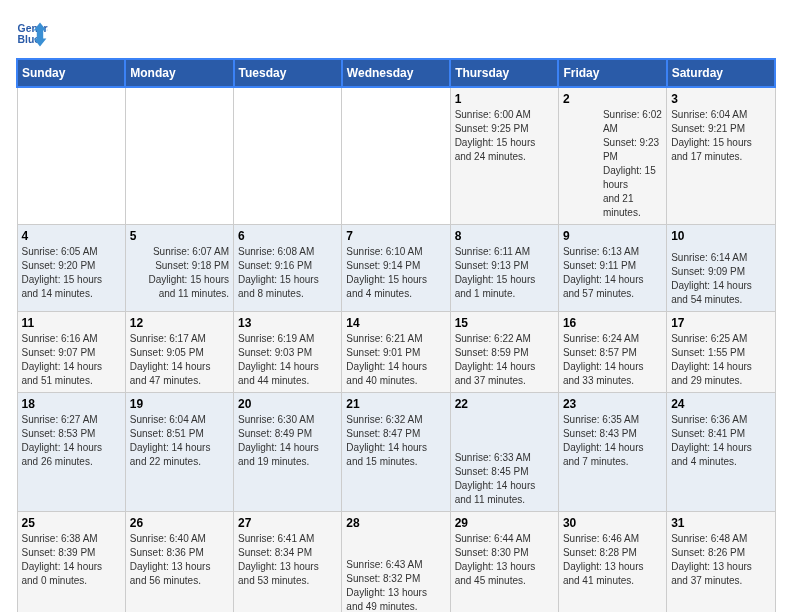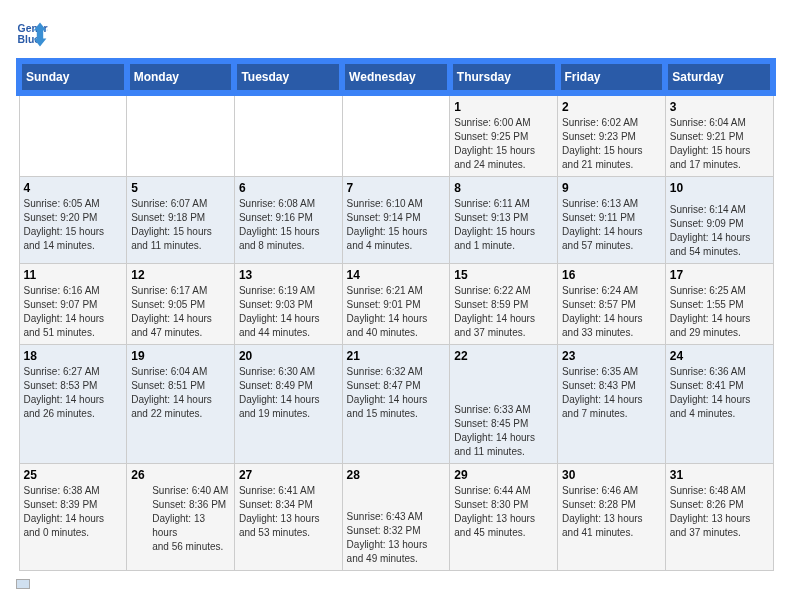--- a/index.html
+++ b/index.html
@@ -53,21 +53,21 @@
     }
     thead tr {
       background-color: #2a5ba8;
       color: #fff;
     }
     thead th {
       padding: 6px 4px;
       text-align: left;
       font-size: 12px;
       font-weight: bold;
-      border: 6px solid #3b82f6;
+      border: 2px solid #3b82f6;
       margin-top: 20px;
     }
     tbody tr {
       vertical-align: top;
     }
     tbody tr:nth-child(odd) {
       background-color: #f5f5f5;
     }
     tbody tr:nth-child(even) {
       background-color: #e8eef5;
@@ -152,21 +152,21 @@
         <td class="empty-cell"></td>
         <td>
           <span class="day-number">1</span>
           <div class="day-info" style="white-space: pre-line;">Sunrise: 6:00 AM
 Sunset: 9:25 PM
 Daylight: 15 hours
 and 24 minutes.</div>
         </td>
         <td>
           <span class="day-number">2</span>
-          <div class="day-info" style="white-space: pre-line;">Sunrise: 6:02 AM
+          <div class="day-info" style="white-space: pre-line; margin-left: 40px;">Sunrise: 6:02 AM
 Sunset: 9:23 PM
 Daylight: 15 hours
 and 21 minutes.</div>
         </td>
         <td>
           <span class="day-number">3</span>
           <div class="day-info" style="white-space: pre-line;">Sunrise: 6:04 AM
 Sunset: 9:21 PM
 Daylight: 15 hours
 and 17 minutes.</div>
@@ -175,21 +175,21 @@
       <tr>
         <td>
           <span class="day-number">4</span>
           <div class="day-info" style="white-space: pre-line;">Sunrise: 6:05 AM
 Sunset: 9:20 PM
 Daylight: 15 hours
 and 14 minutes.</div>
         </td>
         <td>
           <span class="day-number">5</span>
-          <div class="day-info" style="white-space: pre-line;">Sunrise: 6:07 AM
+          <div class="day-info" style="white-space: pre-line; text-align: right;">Sunrise: 6:07 AM
 Sunset: 9:18 PM
 Daylight: 15 hours
 and 11 minutes.</div>
         </td>
         <td>
           <span class="day-number">6</span>
           <div class="day-info" style="white-space: pre-line;">Sunrise: 6:08 AM
 Sunset: 9:16 PM
 Daylight: 15 hours
 and 8 minutes.</div>
@@ -328,21 +328,21 @@
       <tr>
         <td>
           <span class="day-number">25</span>
           <div class="day-info" style="white-space: pre-line;">Sunrise: 6:38 AM
 Sunset: 8:39 PM
 Daylight: 14 hours
 and 0 minutes.</div>
         </td>
         <td>
           <span class="day-number">26</span>
-          <div class="day-info" style="white-space: pre-line; margin-left: 21px;">Sunrise: 6:40 AM
+          <div class="day-info" style="white-space: pre-line;">Sunrise: 6:40 AM
 Sunset: 8:36 PM
 Daylight: 13 hours
 and 56 minutes.</div>
         </td>
         <td>
           <span class="day-number">27</span>
           <div class="day-info" style="white-space: pre-line;">Sunrise: 6:41 AM
 Sunset: 8:34 PM
 Daylight: 13 hours
 and 53 minutes.</div>

